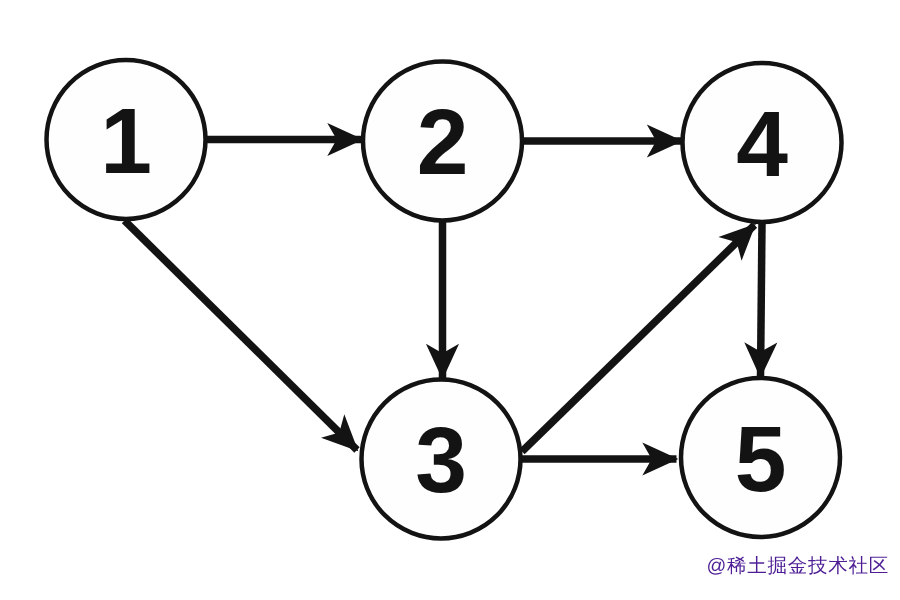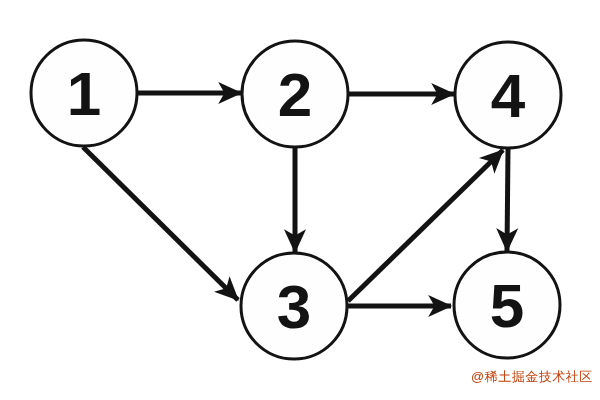--- a/index.html
+++ b/index.html
@@ -61,13 +61,13 @@
       <text x="295" y="94" dy="0.36em" text-anchor="middle" font-size="62" fill="#131313" class="node-label">2</text>
       <circle cx="508" cy="95" r="53" fill="#fefefe" stroke="#131313" stroke-width="3"></circle>
       <text x="508" y="95" dy="0.36em" text-anchor="middle" font-size="62" fill="#131313" class="node-label">4</text>
       <circle cx="294" cy="306" r="53" fill="#fefefe" stroke="#131313" stroke-width="3"></circle>
       <text x="294" y="306" dy="0.36em" text-anchor="middle" font-size="62" fill="#131313" class="node-label">3</text>
       <circle cx="507" cy="305" r="53" fill="#fefefe" stroke="#131313" stroke-width="3"></circle>
       <text x="507" y="305" dy="0.36em" text-anchor="middle" font-size="62" fill="#131313" class="node-label">5</text>
     </svg>
 </div>
 
-<div id="watermark" style="color: #c2410c;">@稀土掘金技术社区</div>
+<div id="watermark" style="color: #4c1d95;">@稀土掘金技术社区</div>
 
 </body></html>

